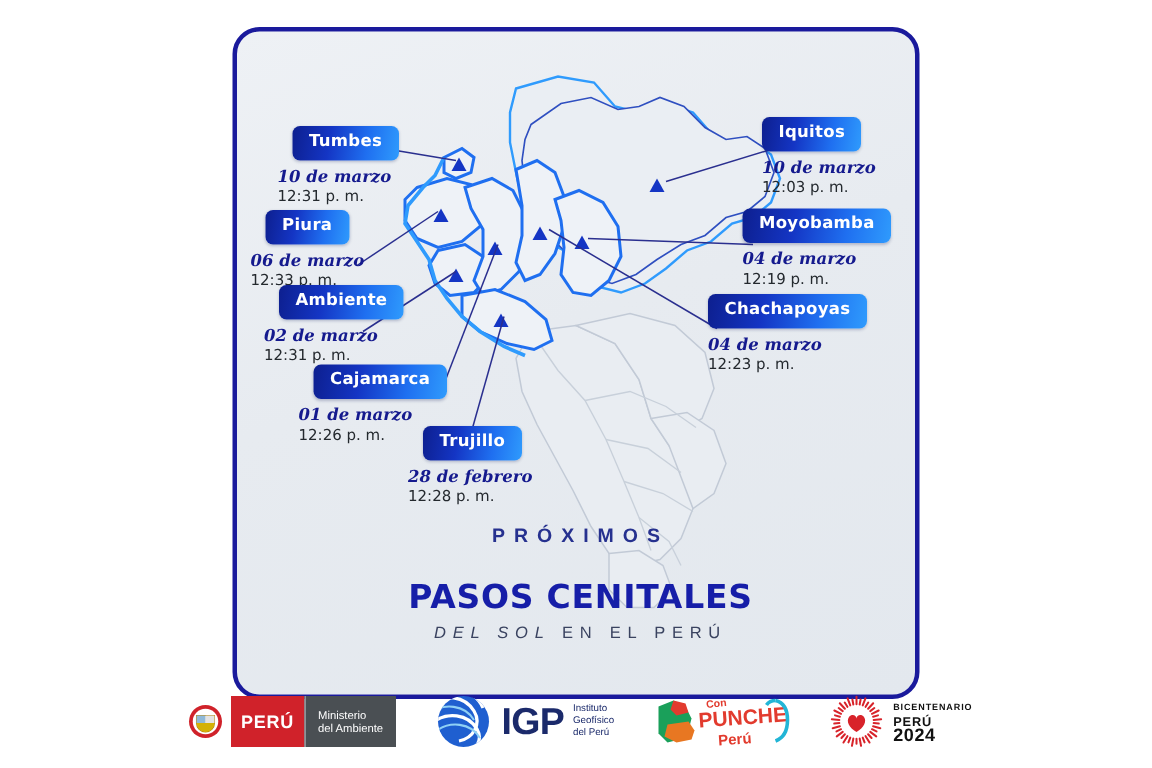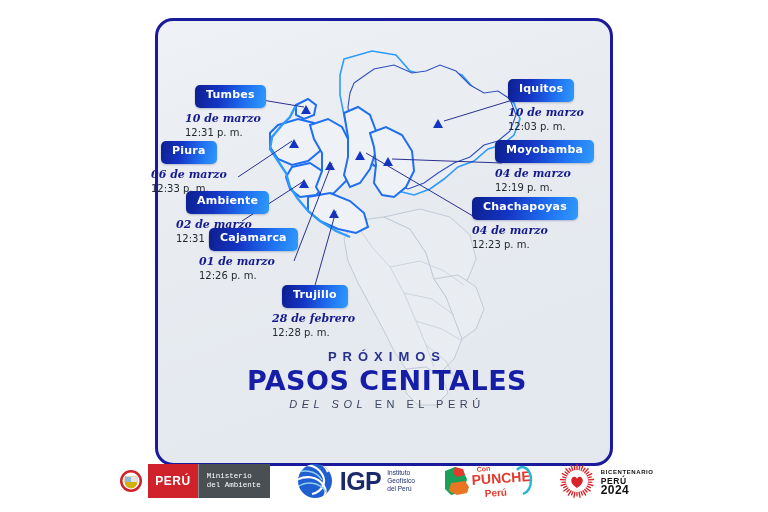--- a/index.html
+++ b/index.html
@@ -97,25 +97,25 @@
     color: #26318f;
     font-family: "Liberation Sans", sans-serif;
     font-size: 13px;
     font-weight: bold;
     letter-spacing: 6px;
     line-height: 16px;
   }
   .t-main {
     color: #161ea8;
     font-family: "DejaVu Sans", sans-serif;
-    font-size: 27px;
+    font-size: 22px;
     font-weight: bold;
     letter-spacing: 0.5px;
     line-height: 29px;
-    margin-top: 1px;
+    margin-top: 19px;
   }
   .t-sub {
     color: #3a4360;
     font-family: "Liberation Sans", sans-serif;
     font-size: 11px;
     font-weight: normal;
     letter-spacing: 4.5px;
     line-height: 15px;
     margin-top: 2px;
   }
@@ -149,21 +149,21 @@
     font-family: "Liberation Sans", sans-serif;
     font-size: 12px;
     font-weight: bold;
     letter-spacing: 0.5px;
     display: flex; align-items: center;
     padding: 0 7px;
   }
   .minam .min {
     background: #4a4f53;
     color: #ffffff;
-    font-family: Liberation Mono, monospace;
+    font-family: Liberation Sans, sans-serif;
     font-size: 7.5px;
     line-height: 9px;
     display: flex; flex-direction: column; justify-content: center;
     padding: 0 9px 0 8px;
     border-left: 1px solid #8d9297;
   }
 
   
   .igp { display: flex; align-items: center; gap: 4px; }
   .igp .word {
@@ -299,23 +299,23 @@
       <div class="t-sub">
         <span class="it">DEL SOL</span>
         <span>EN EL PERÚ</span>
       </div>
     </div>
 
   </div>
 
   <div id="city-layer">
       <div class="city left" style="left: 185px; top: 84px;"><span class="badge">Tumbes</span><span class="date">10 de marzo</span><span class="time">12:31 p. m.</span></div>
-      <div class="city left" style="left: 151px; top: 140px;"><span class="badge">Piura</span><span class="date">06 de marzo</span><span class="time">12:33 p. m.</span></div>
+      <div class="city left" style="left: 167px; top: 140px;"><span class="badge">Piura</span><span class="date">06 de marzo</span><span class="time">12:33 p. m.</span></div>
       <div class="city left" style="left: 176px; top: 190px;"><span class="badge">Ambiente</span><span class="date">02 de marzo</span><span class="time">12:31 p. m.</span></div>
-      <div class="city left" style="left: 199px; top: 227px;"><span class="badge">Cajamarca</span><span class="date">01 de marzo</span><span class="time">12:26 p. m.</span></div>
+      <div class="city left" style="left: 199px; top: 243px;"><span class="badge">Cajamarca</span><span class="date">01 de marzo</span><span class="time">12:26 p. m.</span></div>
       <div class="city left" style="left: 272px; top: 284px;"><span class="badge">Trujillo</span><span class="date">28 de febrero</span><span class="time">12:28 p. m.</span></div>
       <div class="city right" style="left: 508px; top: 78px;"><span class="badge">Iquitos</span><span class="date">10 de marzo</span><span class="time">12:03 p. m.</span></div>
       <div class="city right" style="left: 495px; top: 139px;"><span class="badge">Moyobamba</span><span class="date">04 de marzo</span><span class="time">12:19 p. m.</span></div>
       <div class="city right" style="left: 472px; top: 196px;"><span class="badge">Chachapoyas</span><span class="date">04 de marzo</span><span class="time">12:23 p. m.</span></div>
     </div>
 
   <div class="footer">
 
     <div class="logo minam">
       <div class="shield">

